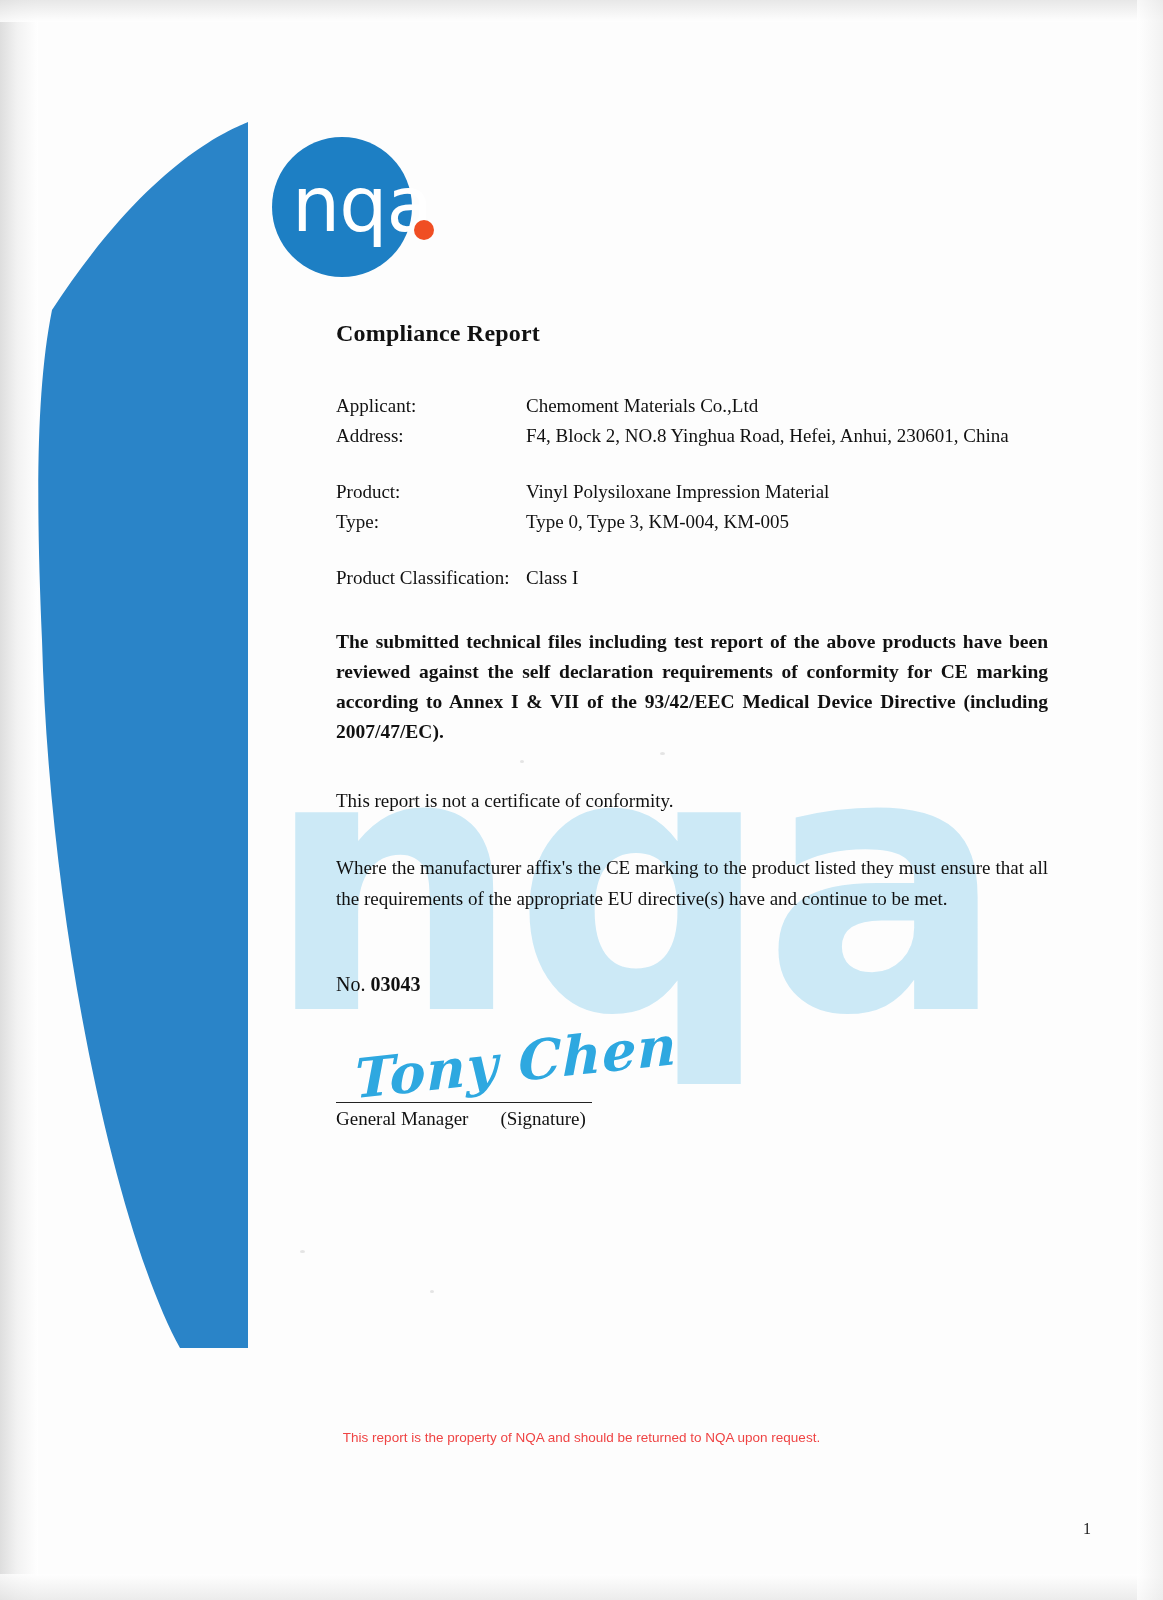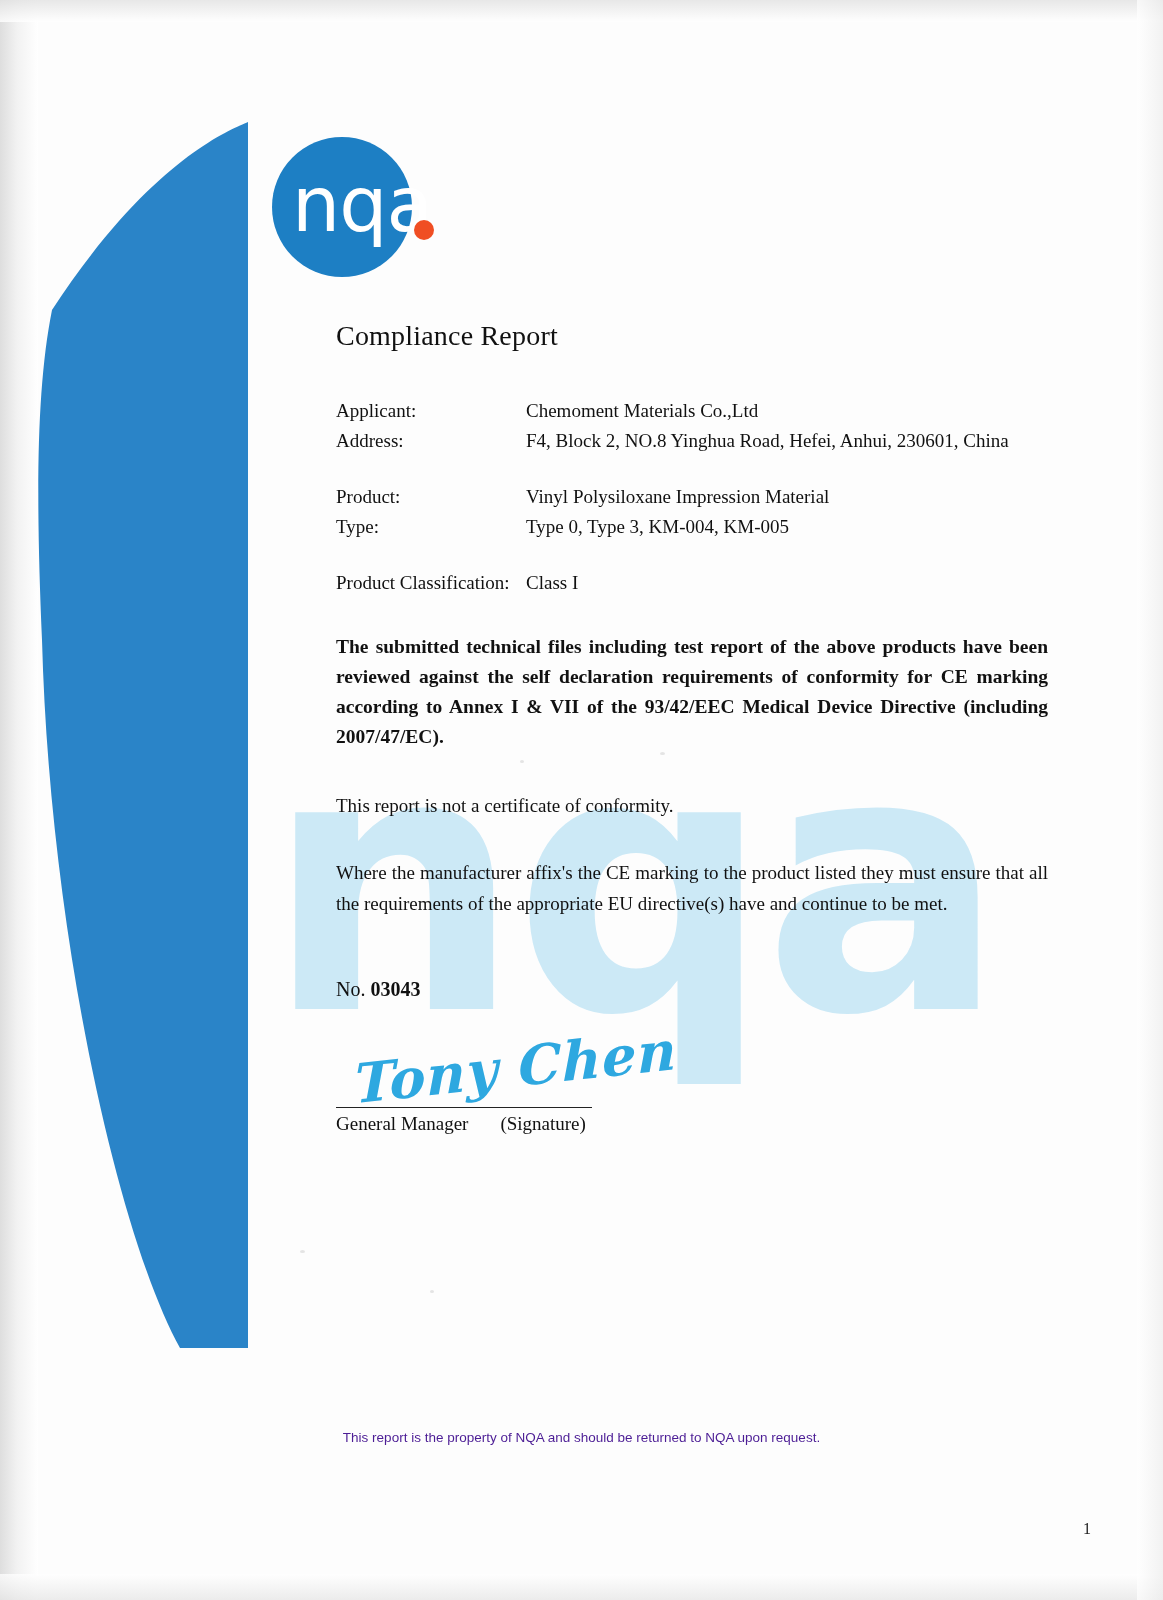--- a/index.html
+++ b/index.html
@@ -116,22 +116,22 @@
   
   .content {
     position: absolute;
     left: 336px;
     top: 320px;
     width: 712px;
     color: #111;
   }
 
   h1.title {
-    font-size: 28px;
-    font-weight: normal;
+    font-size: 24px;
+    font-weight: bold;
     margin: 0 0 44px 0;
     letter-spacing: .2px;
   }
 
   .field-block {
     margin-bottom: 26px;
   }
   .field-row {
     display: flex;
     font-size: 19px;
@@ -215,21 +215,21 @@
   }
 
   .footer-note {
     position: absolute;
     left: 0;
     right: 0;
     top: 1430px;
     text-align: center;
     font-family: "Liberation Sans", sans-serif;
     font-size: 13.5px;
-    color: #4c1d95;
+    color: #ef4444;
   }
 
   .page-number {
     position: absolute;
     right: 72px;
     top: 1520px;
     font-size: 16px;
     color: #222;
   }
 

